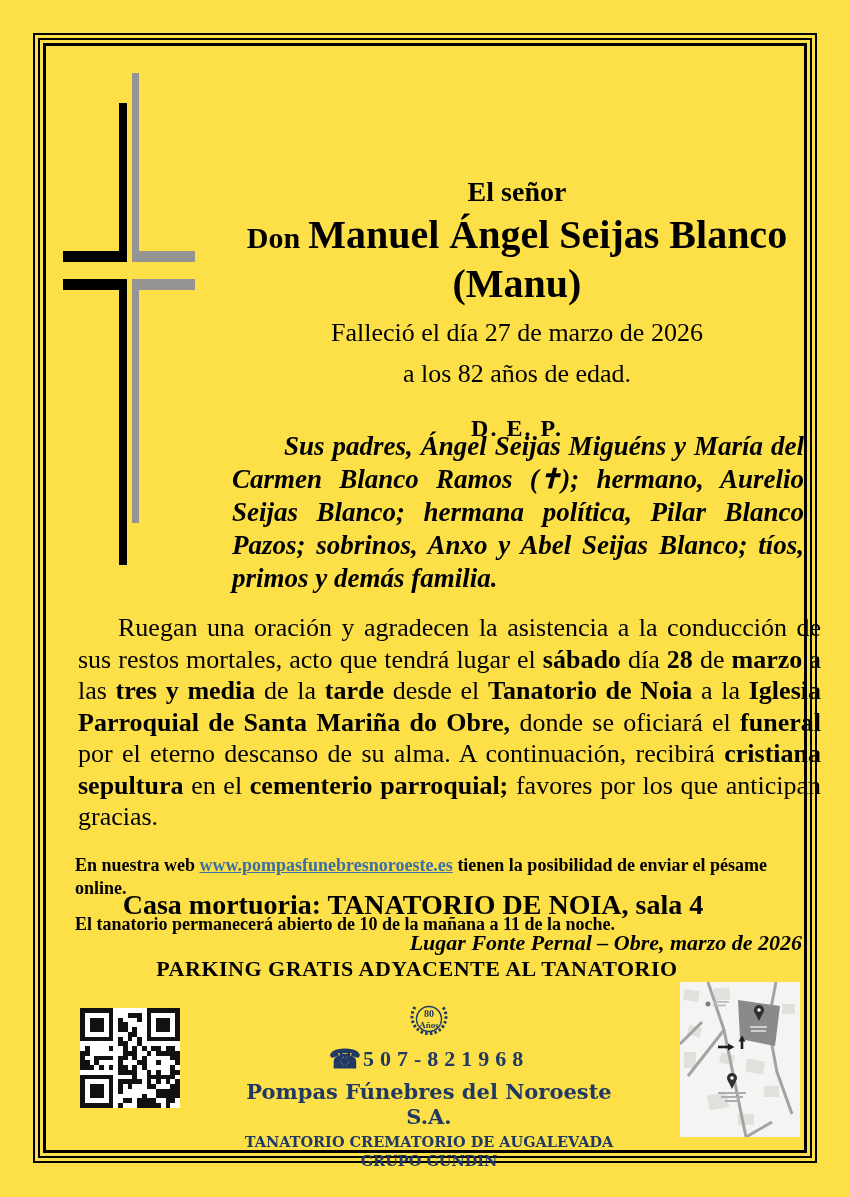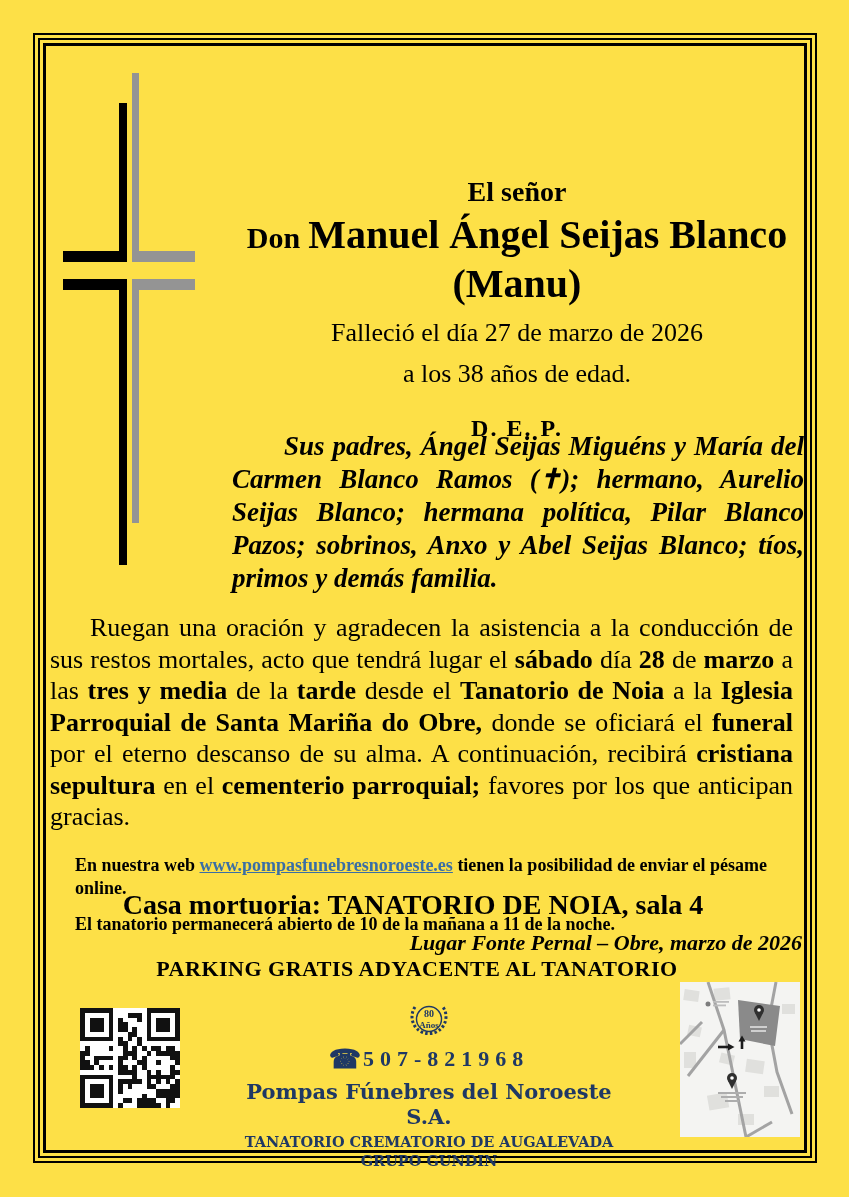--- a/index.html
+++ b/index.html
@@ -23,21 +23,21 @@
   .nickname{font-size:40px;font-weight:bold;line-height:46px;}
   .death-line{font-size:26px;line-height:31px;margin-top:10px;}
   .dep{font-size:24px;font-weight:bold;letter-spacing:2px;margin-top:26px;}
 
   .family-para{
     position:absolute;left:232px;top:430px;width:572px;margin:0;
     font-size:27px;font-weight:bold;font-style:italic;line-height:33px;
     text-align:justify;text-indent:52px;
   }
   .announce-para{
-    position:absolute;left:50px;top:612px;width:743px;margin:0;
+    position:absolute;left:78px;top:612px;width:743px;margin:0;
     font-size:26px;line-height:31.5px;text-align:justify;text-indent:40px;
   }
   .seg-bold{font-weight:bold;}
   .seg-link{color:var(--link-blue,#3A6EA5);text-decoration:underline;cursor:pointer;}
 
   .web-block{position:absolute;left:62px;top:841px;width:743px;}
   .web-block p{margin:13px;font-size:18px;font-weight:bold;line-height:23px;}
 
   .mortuary-line{position:absolute;left:33px;top:889px;width:760px;text-align:center;
     font-size:28px;font-weight:bold;}
@@ -80,21 +80,21 @@
     <rect class="c-gray" x="72" y="209" width="63" height="11"></rect>
     <rect class="c-black" x="59" y="209" width="8" height="286"></rect>
     <rect class="c-gray" x="72" y="209" width="7" height="244"></rect>
   </svg>
 
   <div class="header-block">
     <div class="salutation">El señor</div>
     <div class="name-line"><span class="name-prefix">Don</span><span>Manuel Ángel Seijas Blanco</span></div>
     <div class="nickname">(Manu)</div>
     <div class="death-line">Falleció el día 27 de marzo de 2026</div>
-    <div class="death-line">a los 38 años de edad.</div>
+    <div class="death-line">a los 82 años de edad.</div>
     <div class="dep">D. E. P.</div>
   </div>
 
   <p class="family-para">Sus padres, Ángel Seijas Miguéns y María del Carmen Blanco Ramos (✝); hermano, Aurelio Seijas Blanco; hermana política, Pilar Blanco Pazos; sobrinos, Anxo y Abel Seijas Blanco; tíos, primos y demás familia.</p>
 
   <p class="announce-para"><span>Ruegan una oración y agradecen la asistencia a la conducción de sus restos mortales, acto que tendrá lugar el </span><span class="seg-bold">sábado</span><span> día </span><span class="seg-bold">28</span><span> de </span><span class="seg-bold">marzo</span><span> a las </span><span class="seg-bold">tres y media</span><span> de la </span><span class="seg-bold">tarde</span><span> desde el </span><span class="seg-bold">Tanatorio de Noia</span><span> a la </span><span class="seg-bold">Iglesia Parroquial de Santa Mariña do Obre,</span><span> donde se oficiará el </span><span class="seg-bold">funeral</span><span> por el eterno descanso de su alma. A continuación, recibirá </span><span class="seg-bold">cristiana sepultura</span><span> en el </span><span class="seg-bold">cementerio parroquial;</span><span> favores por los que anticipan gracias.</span></p>
 
   <div class="web-block">
     <p><span>En nuestra web </span><span class="seg-link">www.pompasfunebresnoroeste.es</span><span> tienen la posibilidad de enviar el pésame online.</span></p>
     <p>El tanatorio permanecerá abierto de 10 de la mañana a 11 de la noche.</p>

